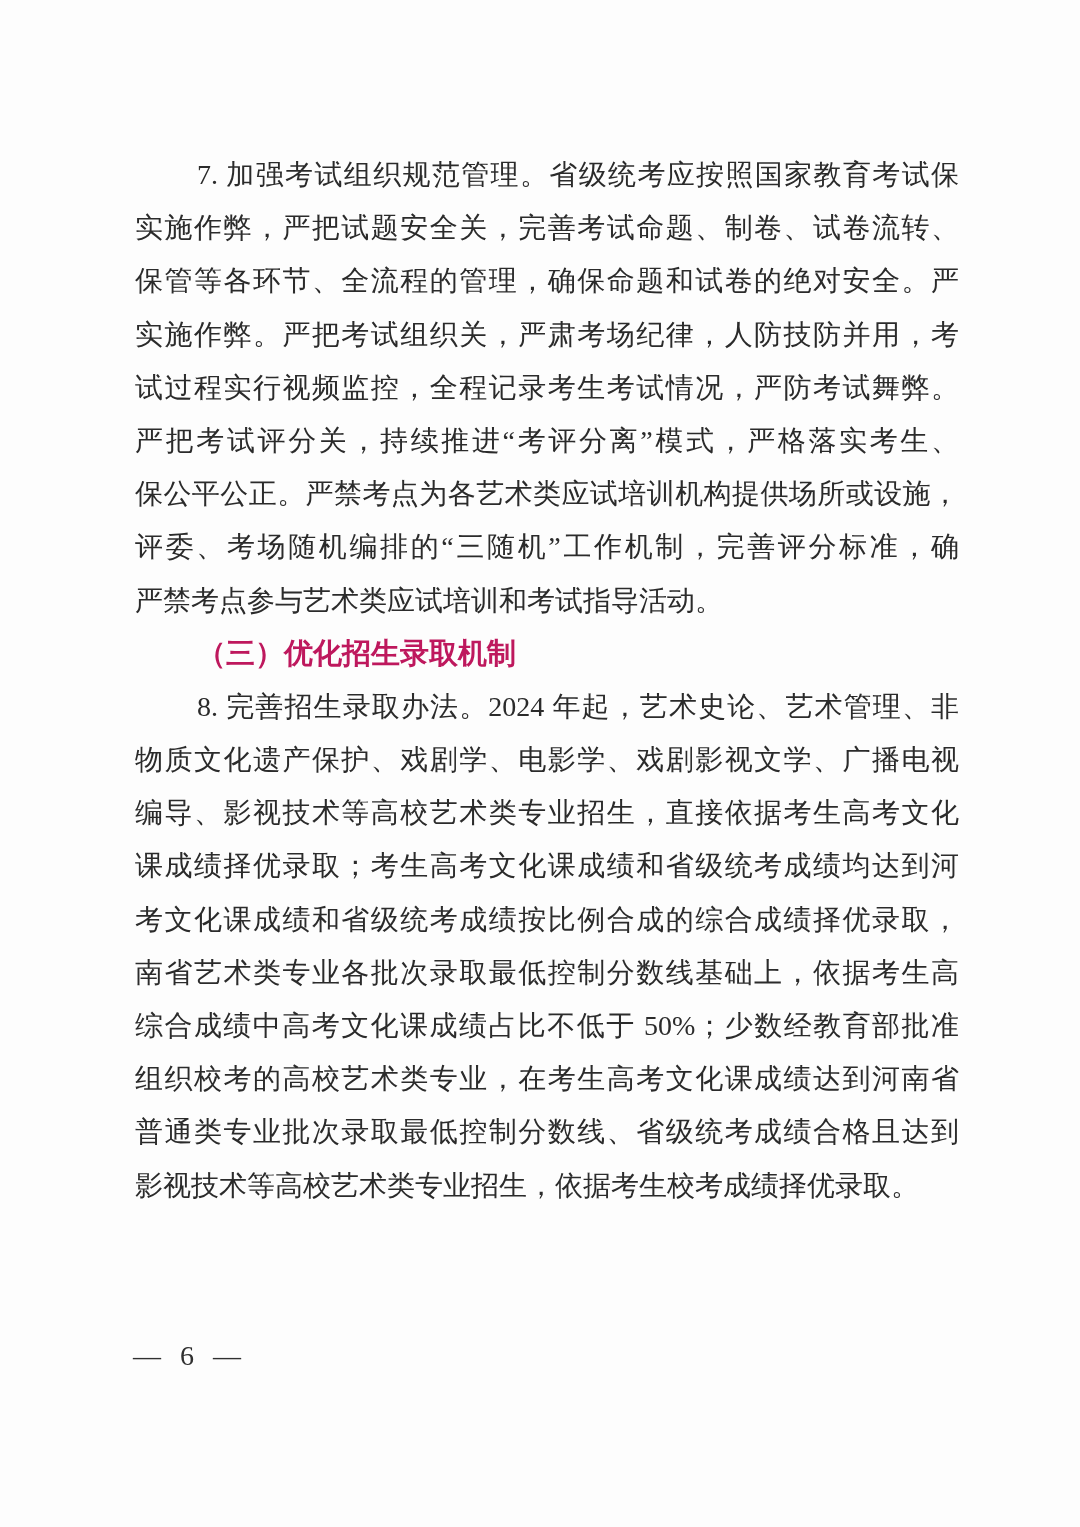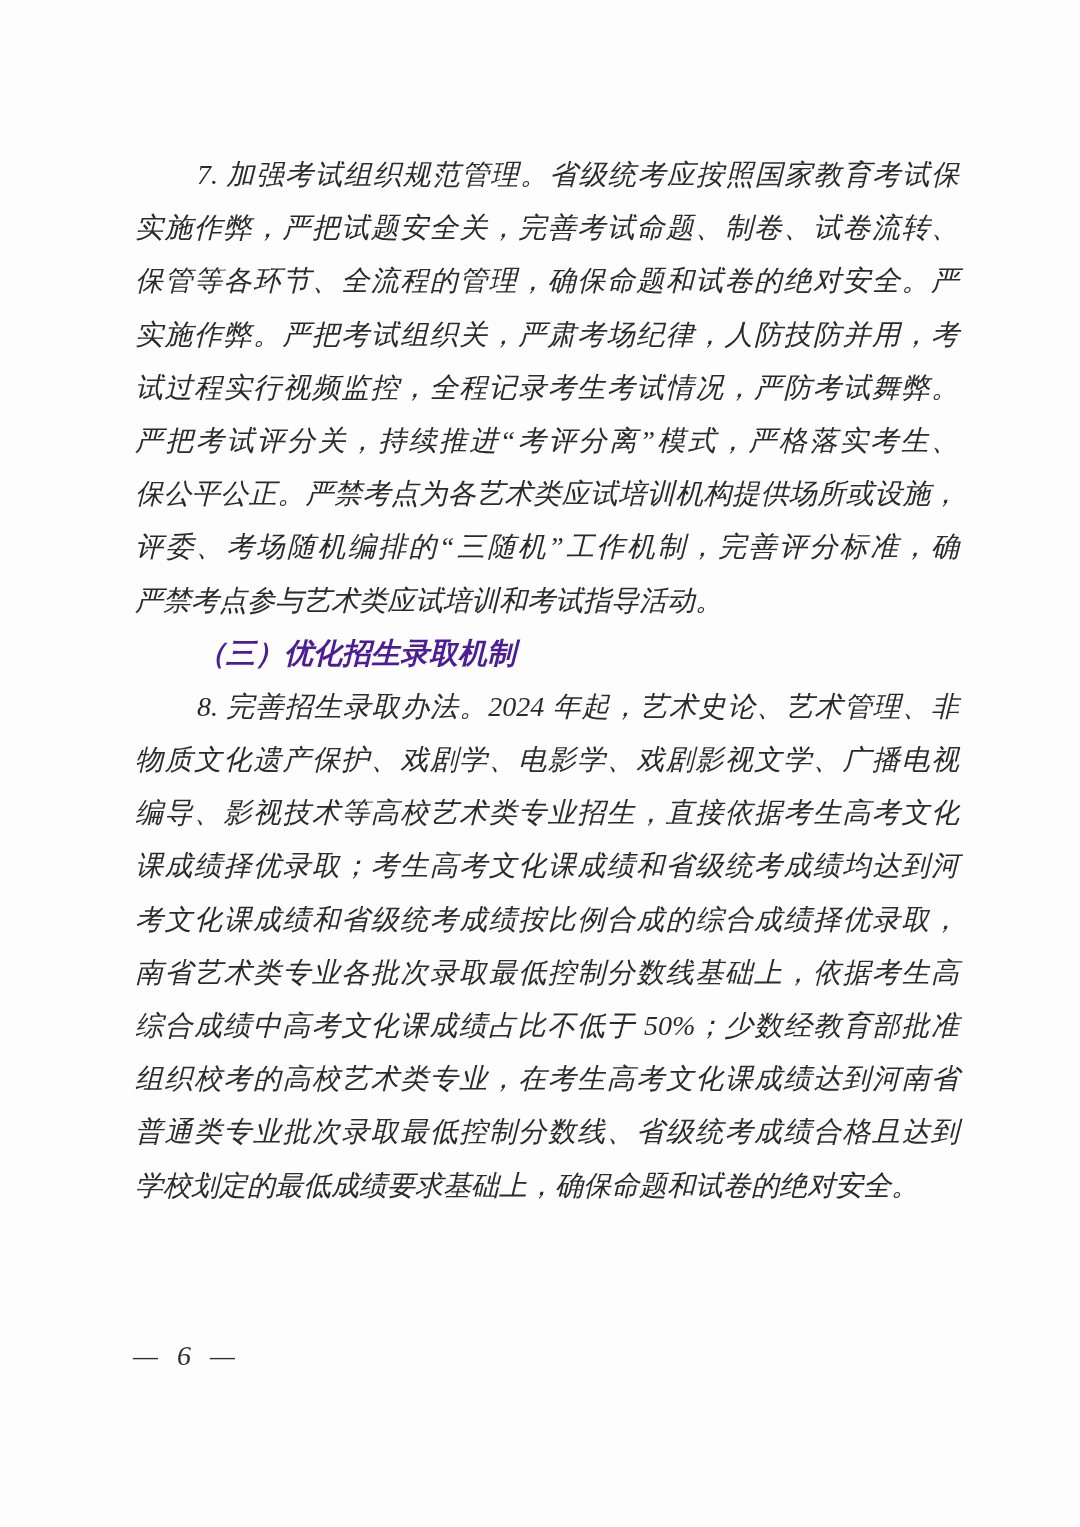--- a/index.html
+++ b/index.html
@@ -7,21 +7,20 @@
     padding: 0;
     background: #ffffff;
   }
   .page {
     position: relative;
     width: 1080px;
     height: 1527px;
     background: #fdfdfd;
     overflow: hidden;
     font-family: "Liberation Serif", serif;
-    font-style: italic;
   }
   .doc-body {
     position: absolute;
     left: 135px;
     top: 148px;
     width: 824px;
     color: #2b2b2b;
     font-size: 28px;
   }
   .para .line {
@@ -37,21 +36,21 @@
   }
   .para .line:last-child {
     text-align-last: left;
   }
   .heading {
     height: 53.2px;
     line-height: 53.2px;
     font-weight: 700;
     text-indent: 62px;
     font-size: 29px;
-    color: #4c1d95;
+    color: #be185d;
     white-space: nowrap;
   }
   .footer {
     position: absolute;
     left: 133px;
     top: 1340px;
     font-size: 28px;
     color: #303030;
     letter-spacing: 3px;
     word-spacing: 6px;
@@ -77,17 +76,17 @@
     <div class="para">
         <div class="line">8. 完善招生录取办法。2024 年起，艺术史论、艺术管理、非</div>
         <div class="line">物质文化遗产保护、戏剧学、电影学、戏剧影视文学、广播电视</div>
         <div class="line">编导、影视技术等高校艺术类专业招生，直接依据考生高考文化</div>
         <div class="line">课成绩择优录取；考生高考文化课成绩和省级统考成绩均达到河</div>
         <div class="line">考文化课成绩和省级统考成绩按比例合成的综合成绩择优录取，</div>
         <div class="line">南省艺术类专业各批次录取最低控制分数线基础上，依据考生高</div>
         <div class="line">综合成绩中高考文化课成绩占比不低于 50%；少数经教育部批准</div>
         <div class="line">组织校考的高校艺术类专业，在考生高考文化课成绩达到河南省</div>
         <div class="line">普通类专业批次录取最低控制分数线、省级统考成绩合格且达到</div>
-        <div class="line">学校划定的最低成绩要求基础上，确保命题和试卷的绝对安全。</div>
+        <div class="line">影视技术等高校艺术类专业招生，依据考生校考成绩择优录取。</div>
       </div>
   </div>
   <div class="footer">— 6 —</div>
 </div>
 
 </body></html>

